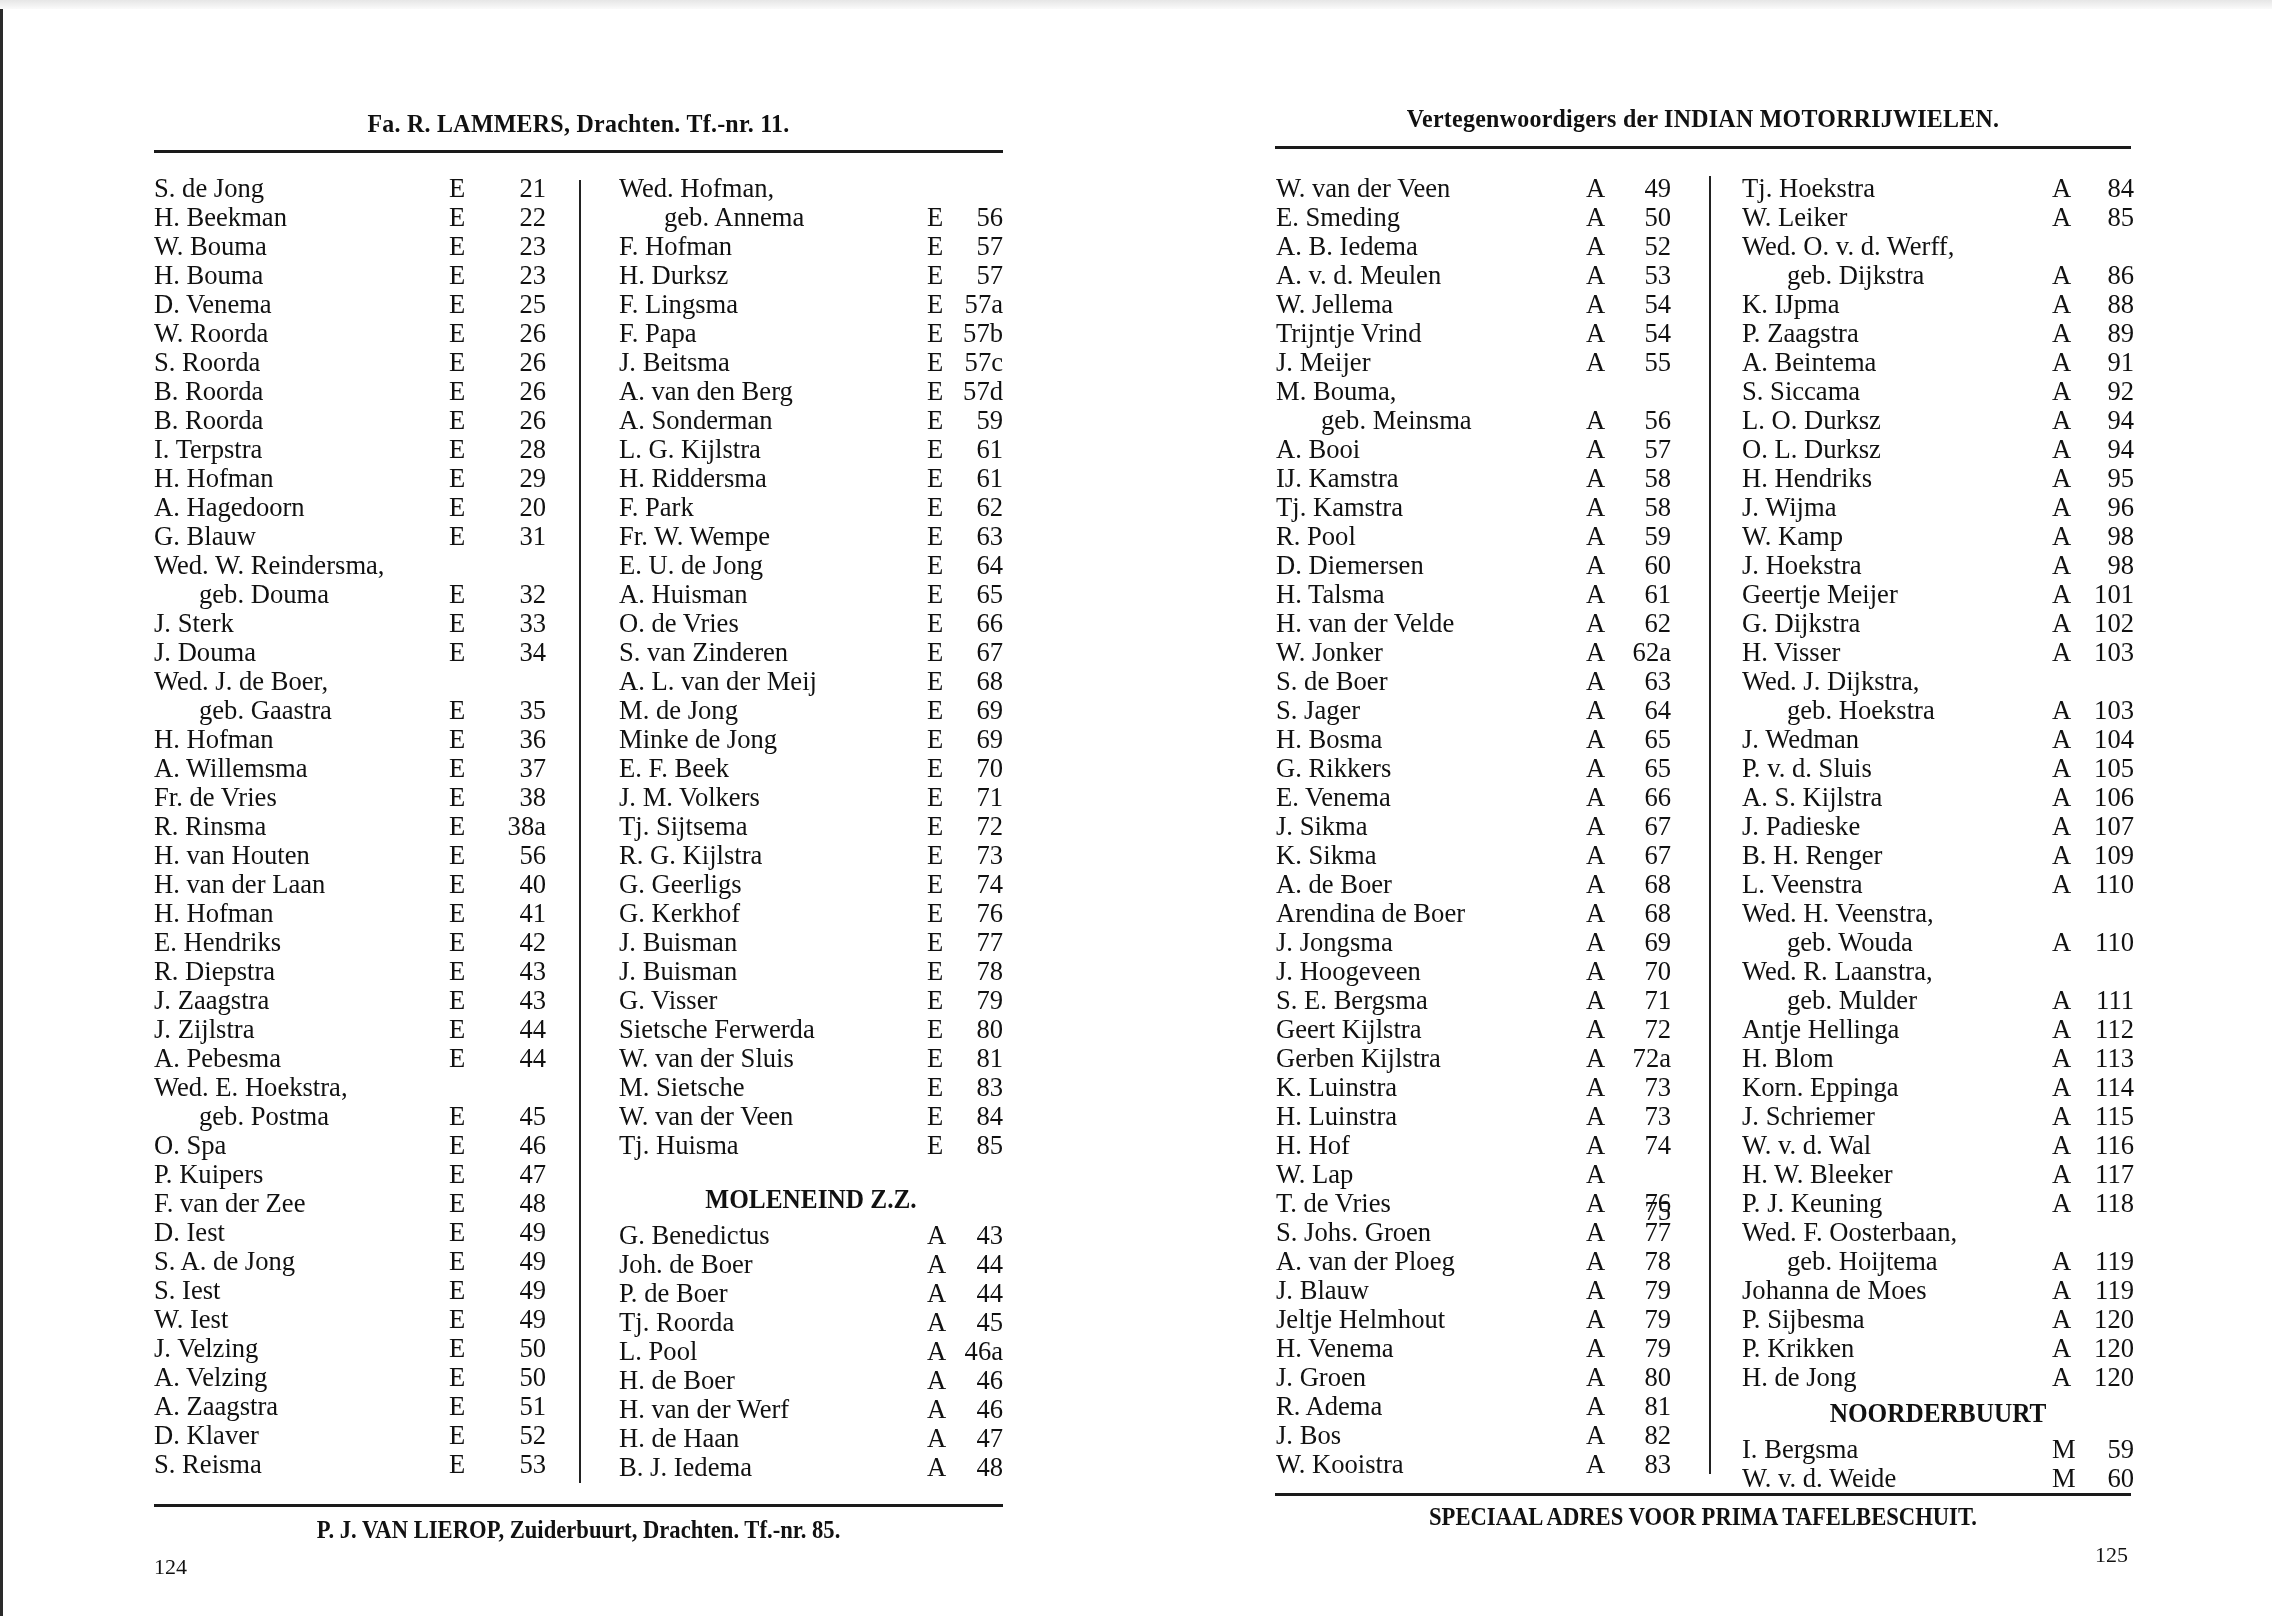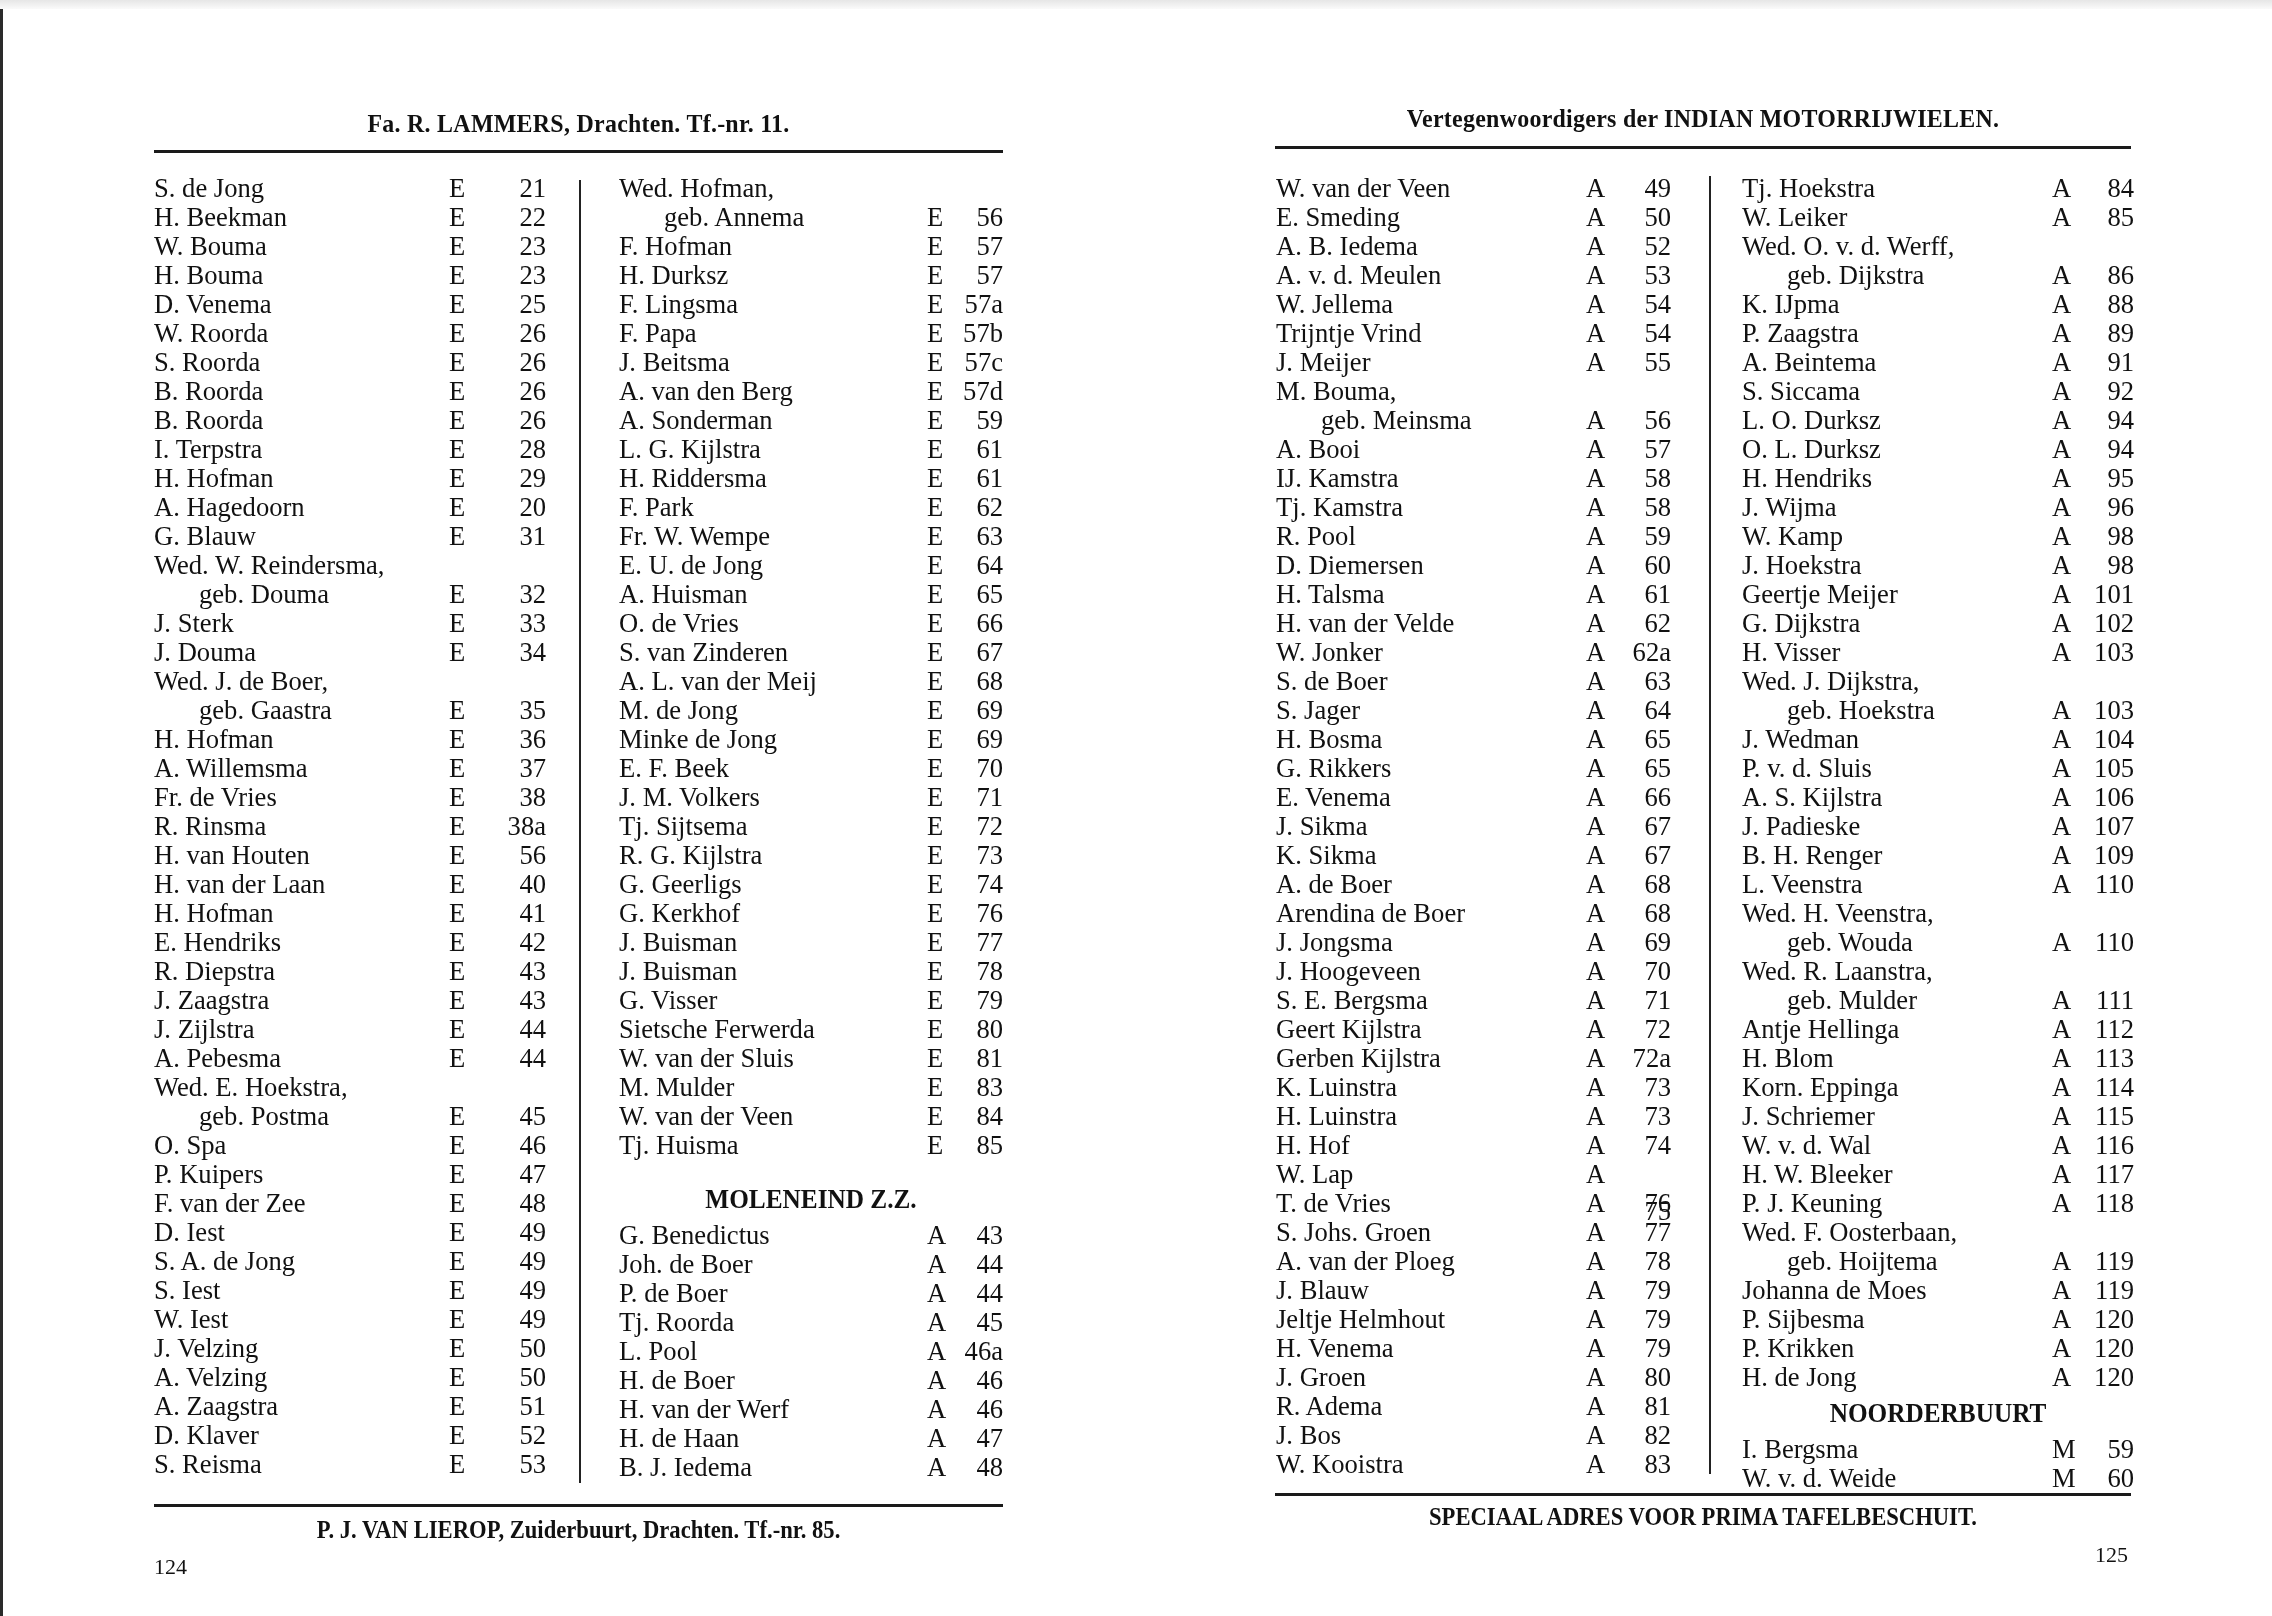--- a/index.html
+++ b/index.html
@@ -418,21 +418,21 @@
         <span class="name">Sietsche Ferwerda</span>
         <span class="sec" style="left: 308px;">E</span>
         <span class="num" style="right: 0px; left: 0px; width: 384px;">80</span>
       </div>
       <div class="row">
         <span class="name">W. van der Sluis</span>
         <span class="sec" style="left: 308px;">E</span>
         <span class="num" style="right: 0px; left: 0px; width: 384px;">81</span>
       </div>
       <div class="row">
-        <span class="name">M. Mulder</span>
+        <span class="name">M. Sietsche</span>
         <span class="sec" style="left: 308px;">E</span>
         <span class="num" style="right: 0px; left: 0px; width: 384px;">83</span>
       </div>
       <div class="row">
         <span class="name">W. van der Veen</span>
         <span class="sec" style="left: 308px;">E</span>
         <span class="num" style="right: 0px; left: 0px; width: 384px;">84</span>
       </div>
       <div class="row">
         <span class="name">Tj. Huisma</span>

